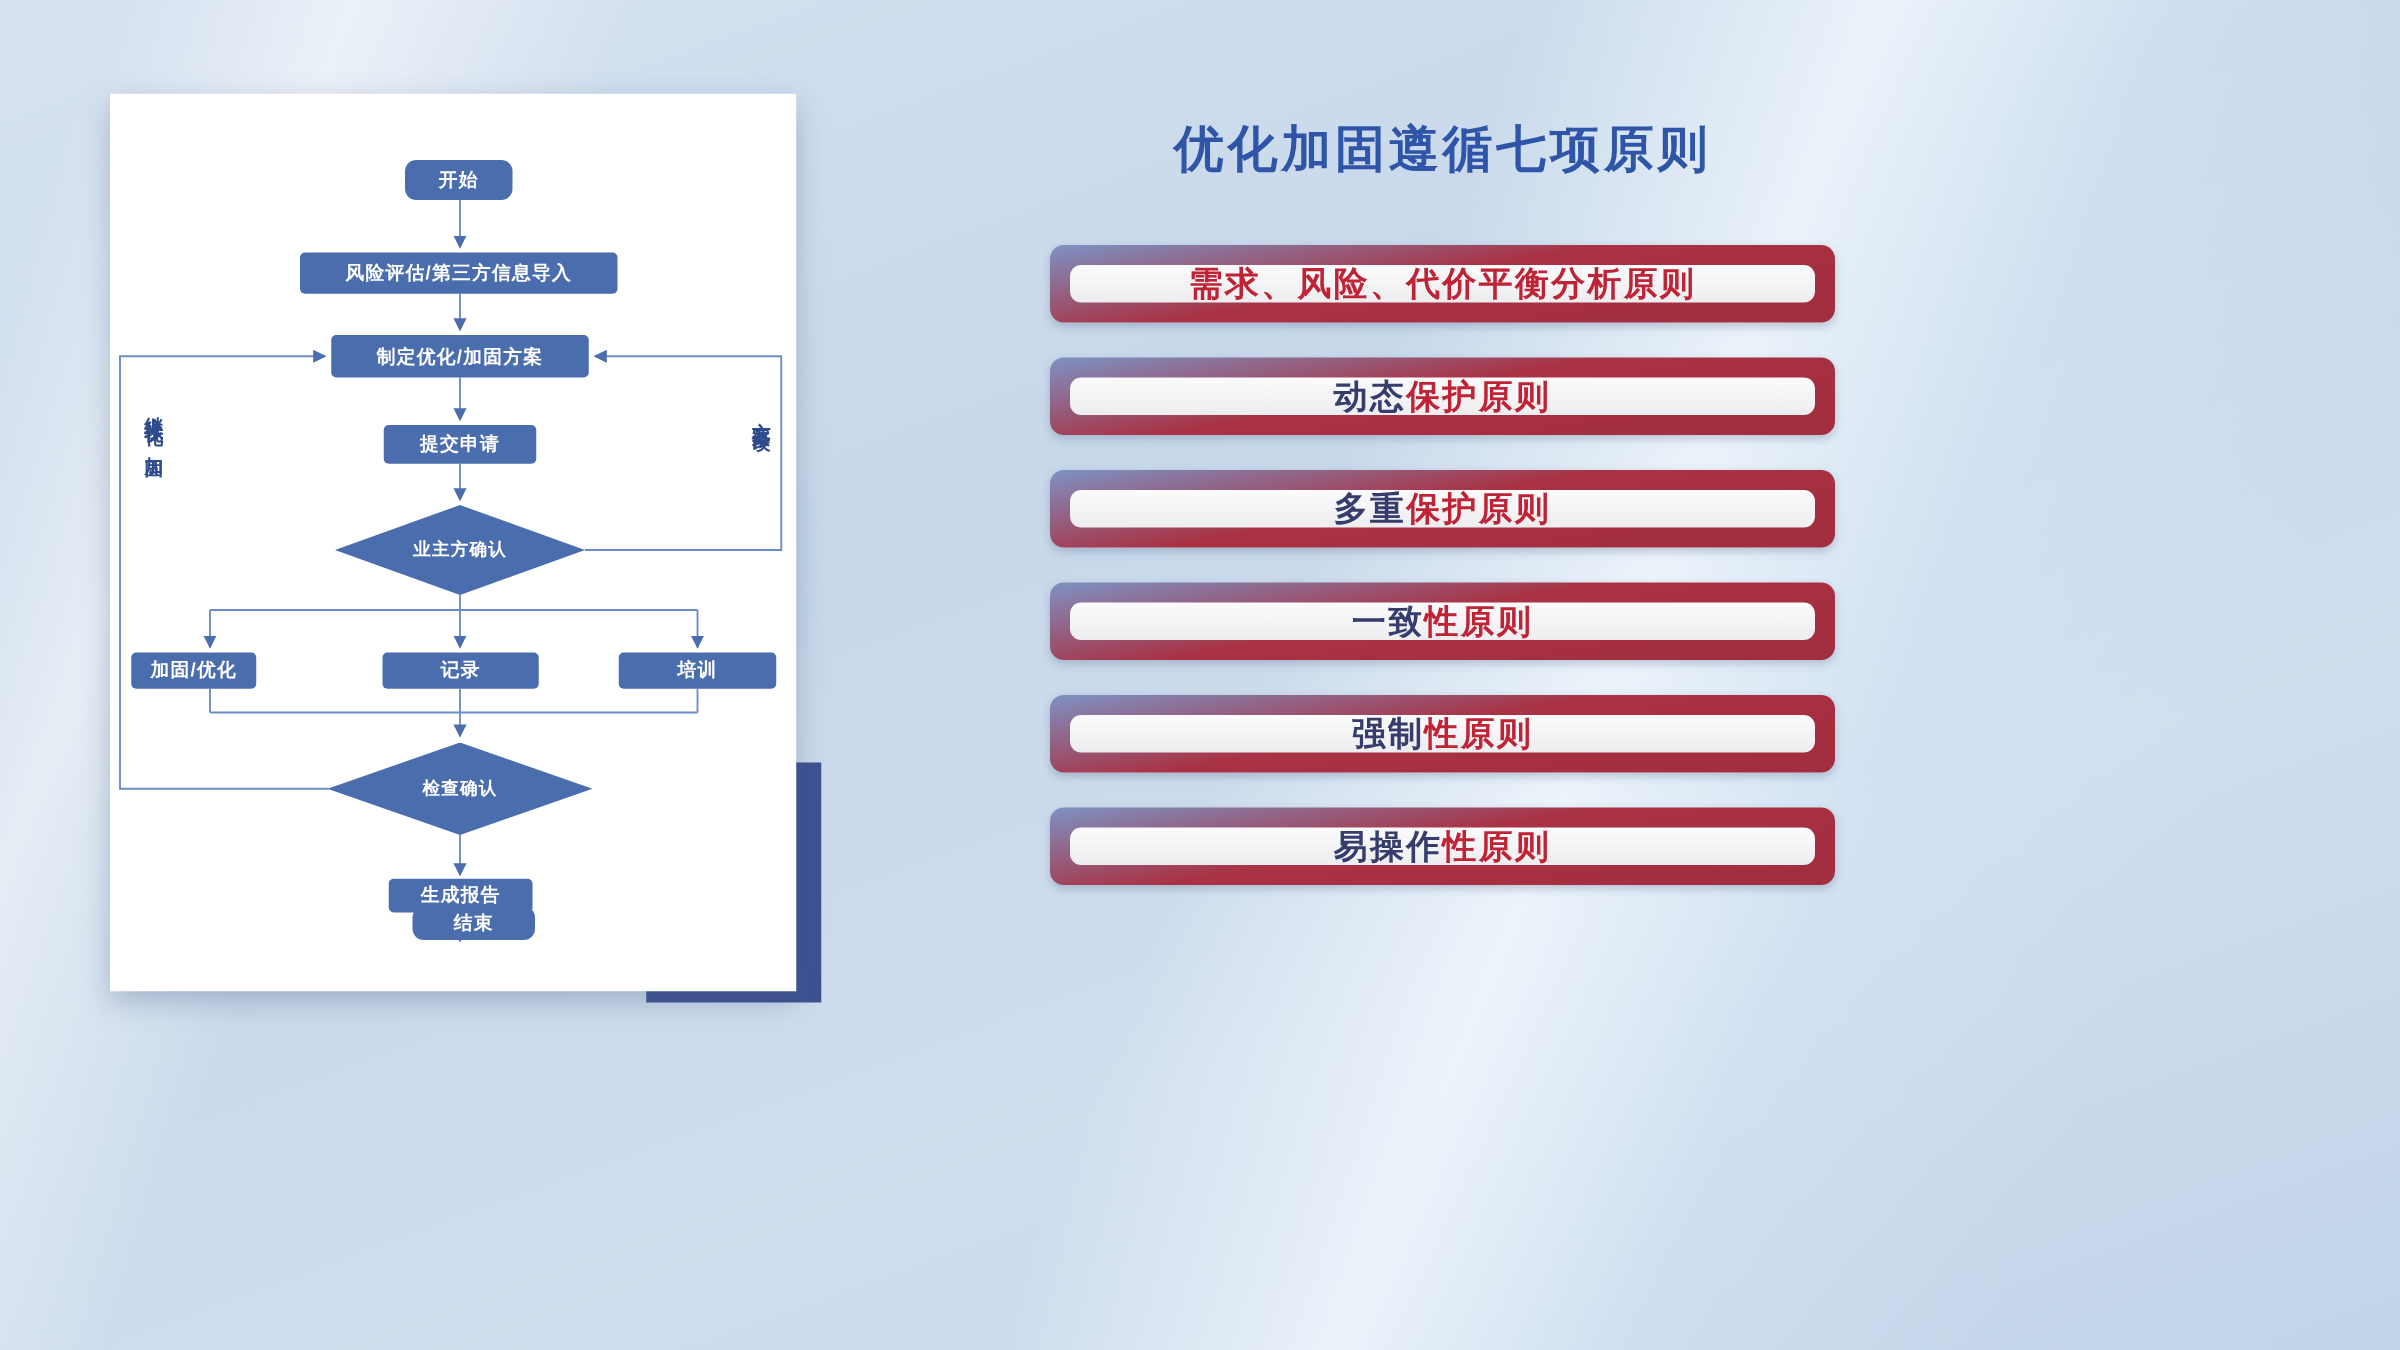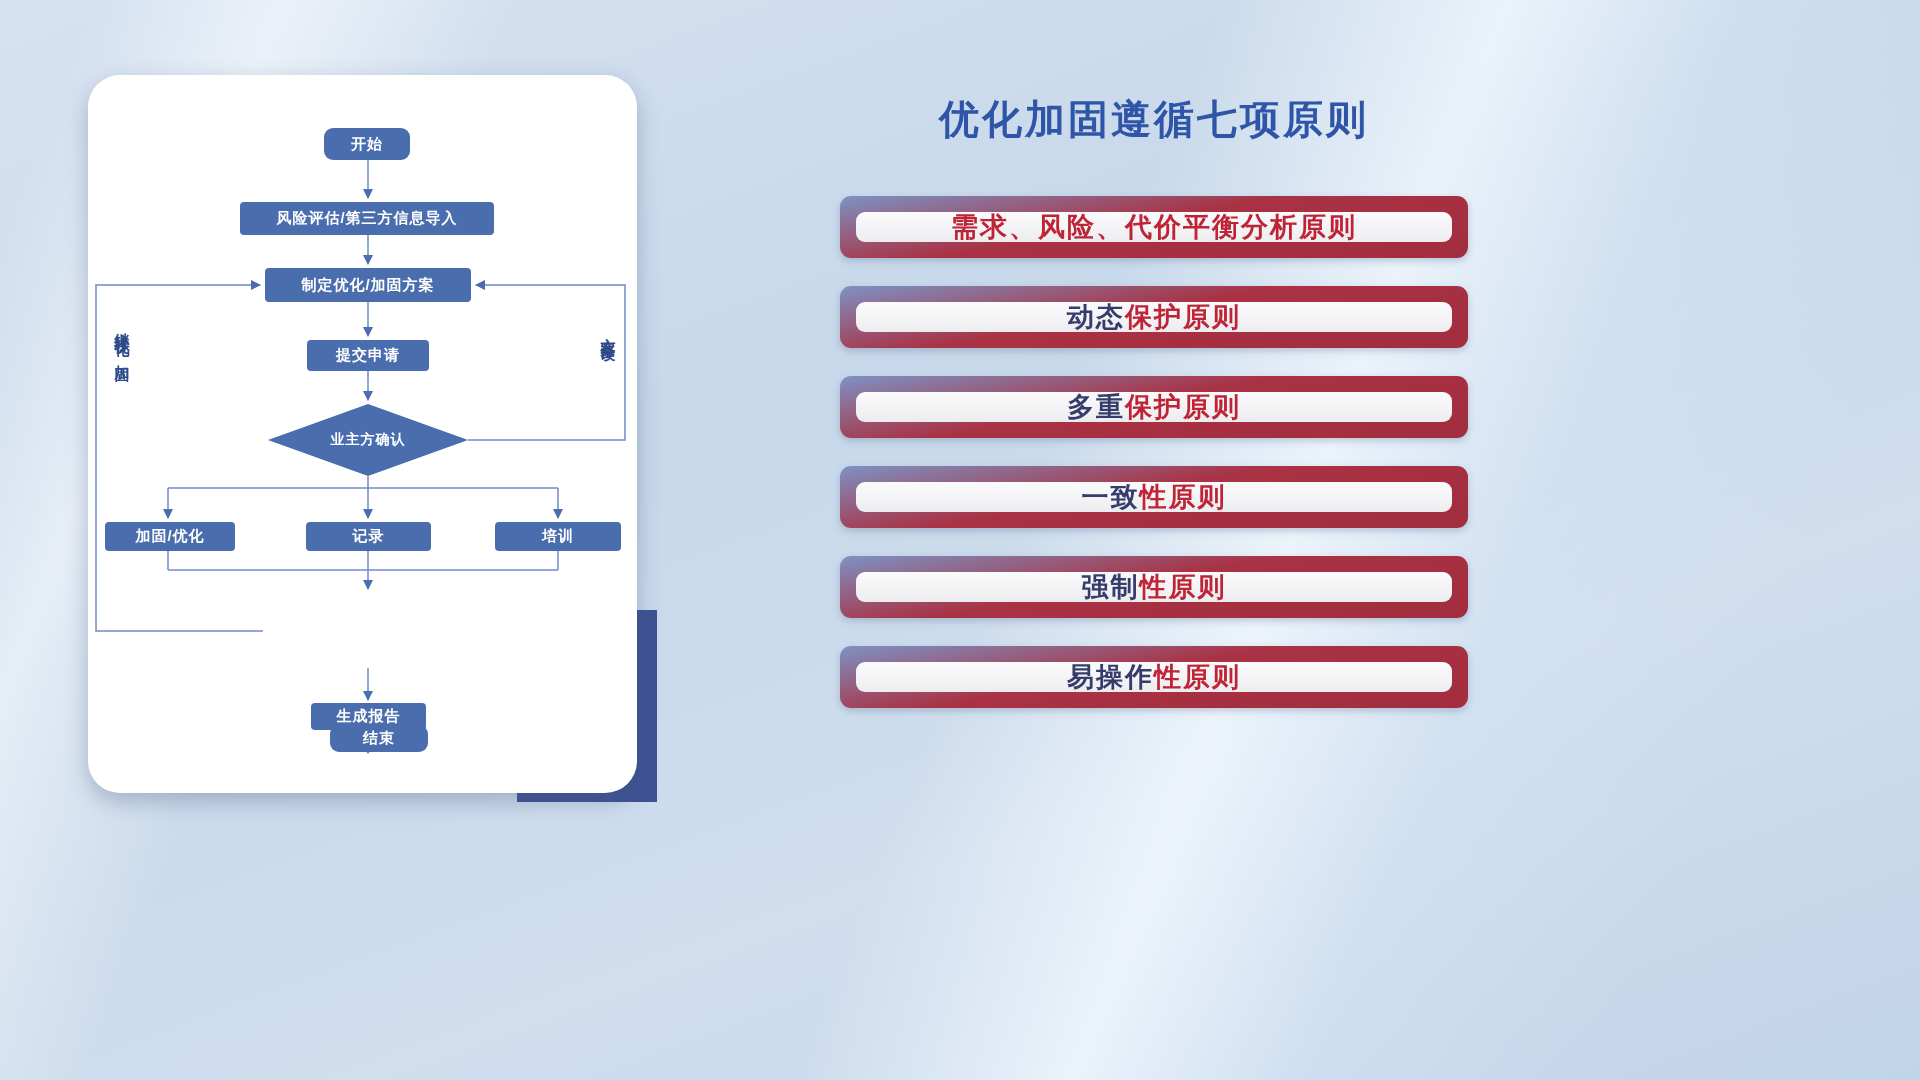--- a/index.html
+++ b/index.html
@@ -17,21 +17,20 @@
 
   
   .card-accent {
     position: absolute; left: 517px; top: 610px; width: 140px; height: 192px;
     background: #3e5192; z-index: 1;
   }
   .card {
     position: absolute; left: 88px; top: 75px; width: 549px; height: 718px;
     background: #ffffff; z-index: 2;
     box-shadow: 0 8px 22px rgba(70,90,130,0.35);
-    border-radius: 32px;
   }
   .connectors { position: absolute; left: 0; top: 0; }
   .node {
     position: absolute; display: flex; align-items: center; justify-content: center;
     background: #4a6dae; color: #ffffff; font-weight: bold; font-size: 15px;
     border-radius: 4px; letter-spacing: 1px; z-index: 3; text-align: center;
   }
   .node.pill { border-radius: 9px; }
   .diamond {
     position: absolute; display: flex; align-items: center; justify-content: center;
@@ -43,21 +42,21 @@
     position: absolute; writing-mode: vertical-rl; text-orientation: upright;
     color: #2d4a8a; font-weight: bold; font-size: 15px; letter-spacing: 3px; z-index: 3;
   }
 
   
   .n-start   { left: 236px; top: 53px;  width: 86px;  height: 32px; }
   .n-risk    { left: 152px; top: 127px; width: 254px; height: 33px; }
   .n-plan    { left: 177px; top: 193px; width: 206px; height: 34px; }
   .n-submit  { left: 219px; top: 265px; width: 122px; height: 31px; }
   .d-owner   { left: 180px; top: 329px; width: 200px; height: 72px; }
-  .n-harden  { left: 17px;  top: 447px; width: 130px; height: 29px; }
+  .n-harden  { left: 17px;  top: 447px; width: 100px; height: 29px; }
   .n-record  { left: 218px; top: 447px; width: 125px; height: 29px; }
   .n-train   { left: 407px; top: 447px; width: 126px; height: 29px; }
   .d-check   { left: 174px; top: 519px; width: 212px; height: 74px; }
   .n-report  { left: 223px; top: 628px; width: 115px; height: 27px; }
   .n-end     { left: 242px; top: 650px; width: 98px;  height: 27px; }
   .v-left    { left: 24px;  top: 246px; }
   .v-right   { left: 510px; top: 250px; }
 
   
   .panel { position: absolute; left: 840px; top: 0; width: 628px; height: 1080px; }
@@ -119,20 +118,21 @@
     </svg>
 
     <div class="node pill n-start">开始</div>
     <div class="node n-risk">风险评估/第三方信息导入</div>
     <div class="node n-plan">制定优化/加固方案</div>
     <div class="node n-submit">提交申请</div>
     <div class="diamond d-owner">业主方确认</div>
     <div class="node n-harden">加固/优化</div>
     <div class="node n-record">记录</div>
     <div class="node n-train">培训</div>
+    <div class="diamond d-check">检查确认</div>
     <div class="node n-report">生成报告</div>
     <div class="node pill n-end">结束</div>
 
     <div class="vlabel v-left">继续优化/加固</div>
     <div class="vlabel v-right">方案修改</div>
   </div>
 
   <div class="panel">
     <h1 class="panel-title">优化加固遵循七项原则</h1>
 

